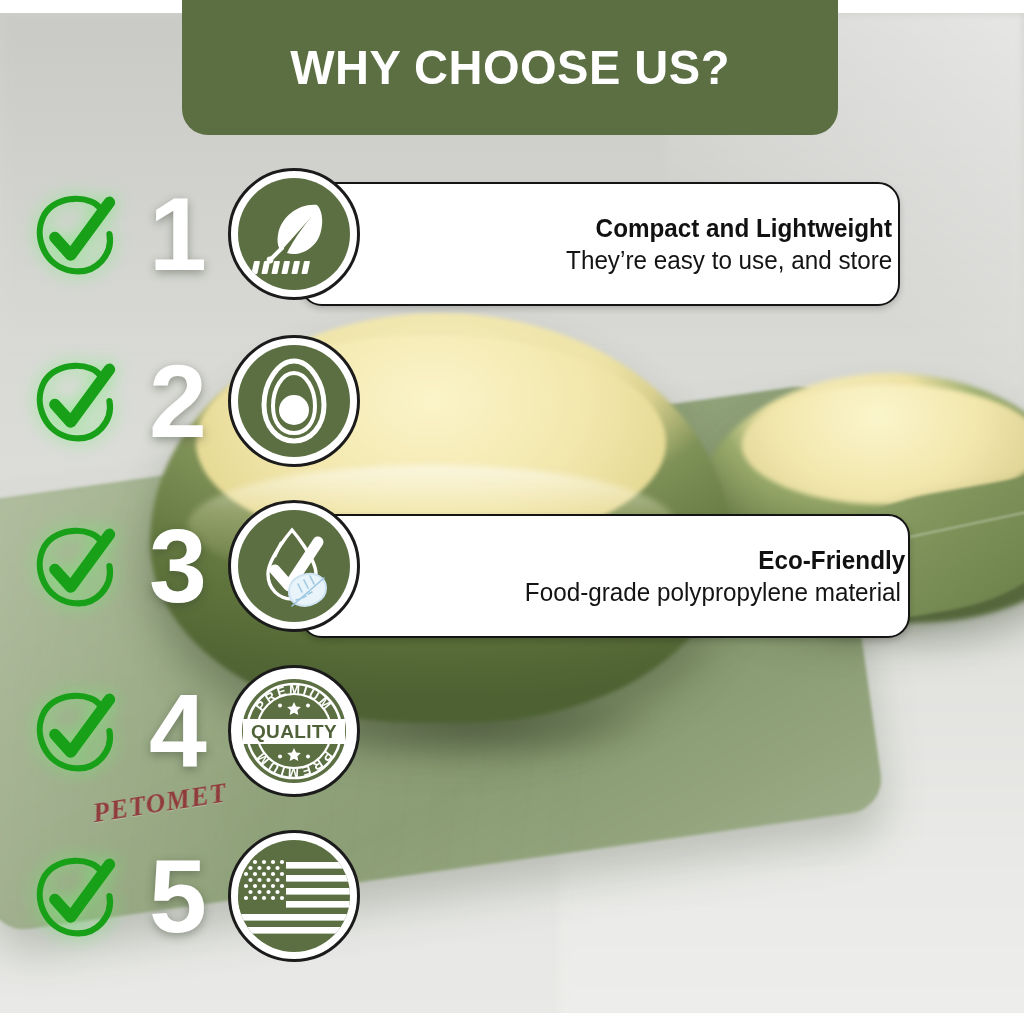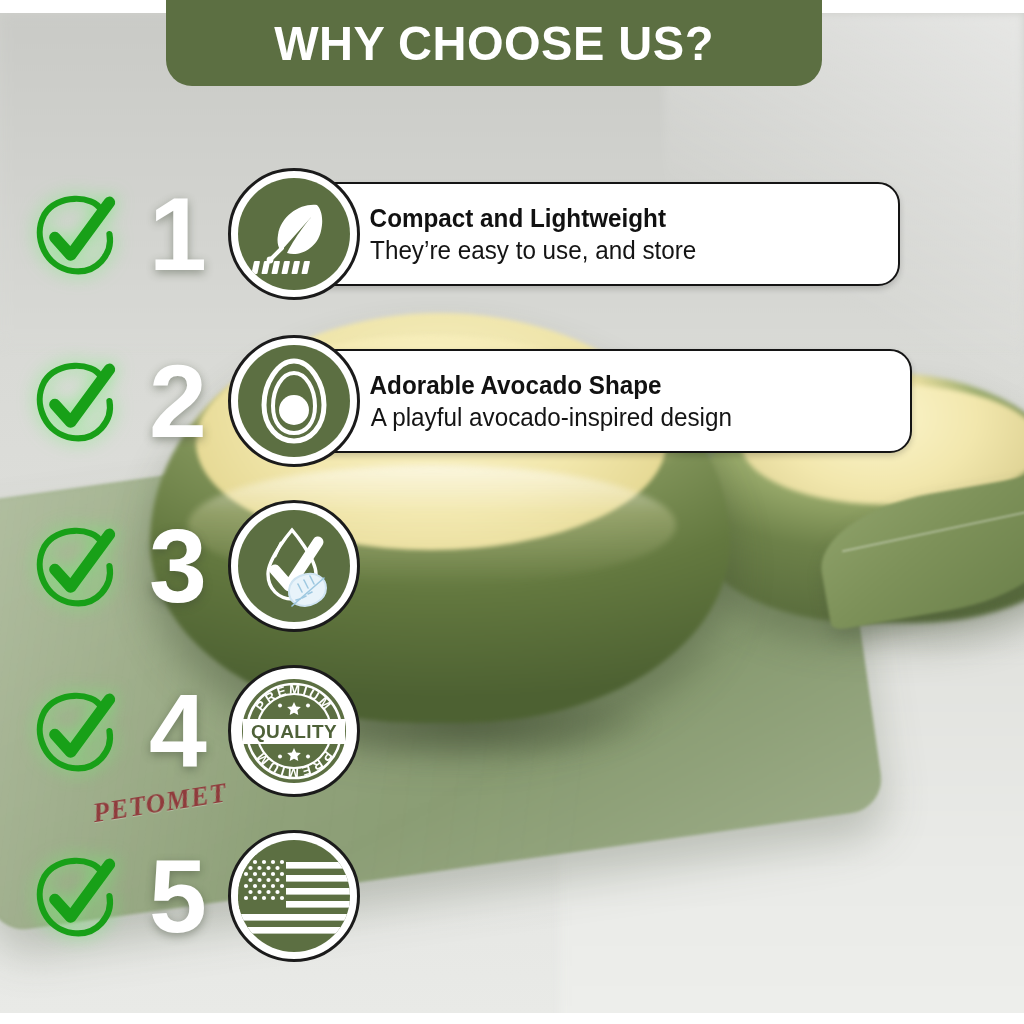--- a/index.html
+++ b/index.html
@@ -114,21 +114,21 @@
   }
   
   .counter-br{
     position:absolute;left:560px;top:640px;width:520px;height:400px;
     background:linear-gradient(180deg,#e1e2de 0%,#e9eae7 50%,#eeefec 100%);
     filter:blur(5px);
   }
 
   
   .banner{
-    position:absolute;left:166px;top:0;width:656px;height:86px;
+    position:absolute;left:182px;top:0;width:656px;height:135px;
     background:#5c6f42;
     border-radius:0 0 26px 26px;
     display:flex;align-items:center;justify-content:center;
     z-index:6;
   }
   .banner h1{
     margin:0;
     color:#ffffff;
     font-size:49px;
     font-weight:700;
@@ -176,27 +176,27 @@
   .medal-in{
     width:112px;height:112px;border-radius:50%;
     background:#5c6f42;
     display:flex;align-items:center;justify-content:center;
     overflow:hidden;
   }
   .medal-in svg{display:block;}
 
   
   .card{
-    position:absolute;top:22px;height:104px;
+    position:absolute;top:22px;height:124px;
     left:300px;
     background:#ffffff;
     border:2.5px solid #141414;
     border-radius:22px;
     box-sizing:border-box;
-    display:flex;flex-direction:column;align-items:flex-start;justify-content:center;
+    display:flex;flex-direction:column;align-items:flex-end;justify-content:center;
     z-index:2;
     box-shadow:0 3px 6px rgba(0,0,0,.18);
   }
   .c-title{
     color:#111111;font-size:25px;font-weight:700;line-height:1.12;
     white-space:nowrap;text-align:center;
     transform:scaleX(.97);
   }
   .c-sub{
     color:#141414;font-size:25px;font-weight:400;line-height:1.2;
@@ -273,24 +273,20 @@
       </div>
       <div class="num">2</div>
       <div class="medal">
         <div class="medal-in">
           <svg width="92" height="92" viewBox="0 0 92 92">
             <path d="M46 6 C30 6 16 28 16 50 C16 72 30 86 46 86 C62 86 76 72 76 50 C76 28 62 6 46 6 Z" fill="none" stroke="#ffffff" stroke-width="5"></path>
             <path d="M46 18 C34 18 25 34 25 51 C25 68 34 78 46 78 C58 78 67 68 67 51 C67 34 58 18 46 18 Z" fill="none" stroke="#ffffff" stroke-width="4"></path>
             <circle cx="46" cy="55" r="15" fill="#ffffff"></circle>
           </svg>
         </div>
-      </div>
-      <div class="card" style="width:612px;">
-        <div class="c-title pad">Adorable Avocado Shape</div>
-        <div class="c-sub pad">A playful avocado-inspired design</div>
       </div>
     </div>
 
     <div class="row row-3">
       <div class="tick">
         <svg viewBox="0 0 100 100">
           <path d="M78 22 C70 6 28 4 14 28 C0 54 16 88 46 92 C74 96 92 72 88 50" fill="none" stroke="#18a018" stroke-width="7" stroke-linecap="round"></path>
           <path d="M26 54 L44 74 L88 14" fill="none" stroke="#18a018" stroke-width="13" stroke-linecap="round" stroke-linejoin="round"></path>
         </svg>
       </div>
@@ -306,20 +302,24 @@
               <path d="M44 86 L76 58"></path>
               <path d="M54 72 L50 64"></path>
                 <path d="M60 68 L56 60"></path>
               <path d="M66 64 L62 56"></path>
                 <path d="M54 78 L58 76"></path>
               <path d="M60 74 L64 72"></path>
                 <path d="M48 80 L52 79"></path>
             </g>
           </svg>
         </div>
+      </div>
+      <div class="card" style="width:610px;">
+        <div class="c-title pad">Eco-Friendly</div>
+        <div class="c-sub pad">Food-grade polypropylene material</div>
       </div>
     </div>
 
     <div class="row row-4">
       <div class="tick">
         <svg viewBox="0 0 100 100">
           <path d="M78 22 C70 6 28 4 14 28 C0 54 16 88 46 92 C74 96 92 72 88 50" fill="none" stroke="#18a018" stroke-width="7" stroke-linecap="round"></path>
           <path d="M26 54 L44 74 L88 14" fill="none" stroke="#18a018" stroke-width="13" stroke-linecap="round" stroke-linejoin="round"></path>
         </svg>
       </div>

